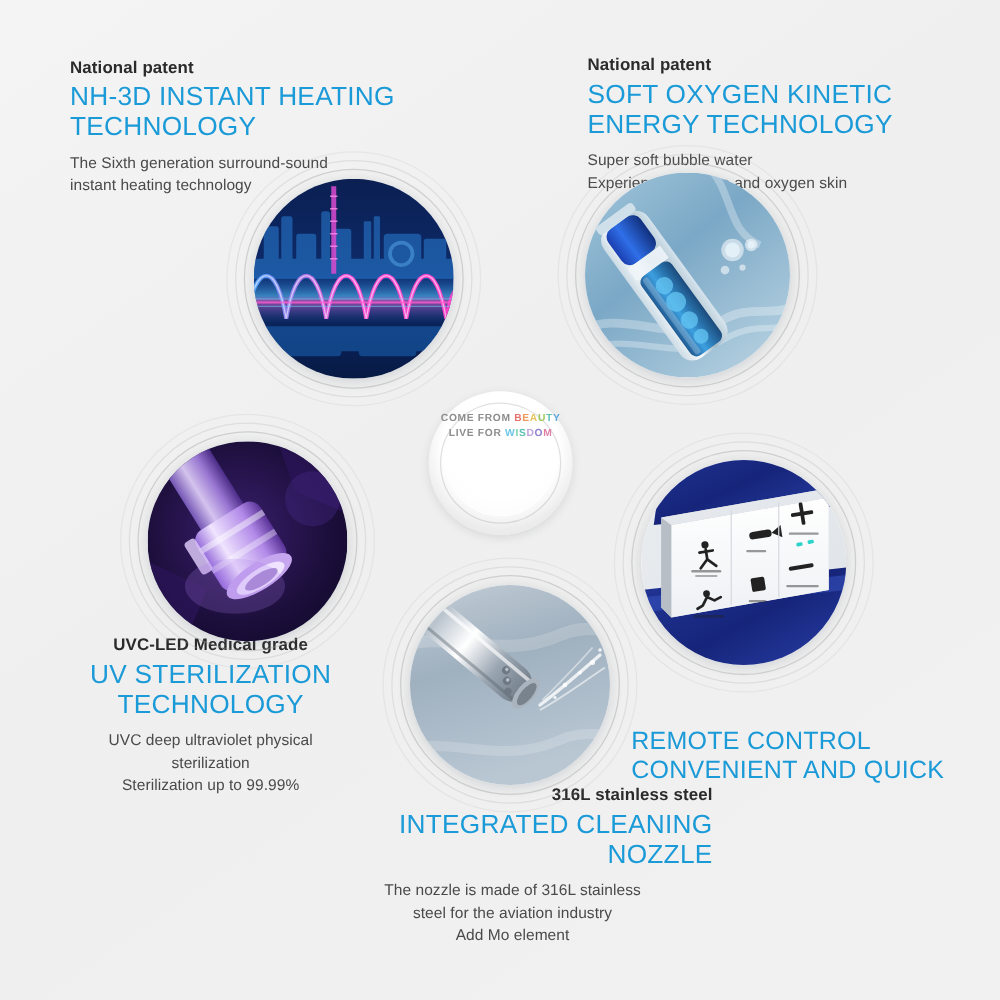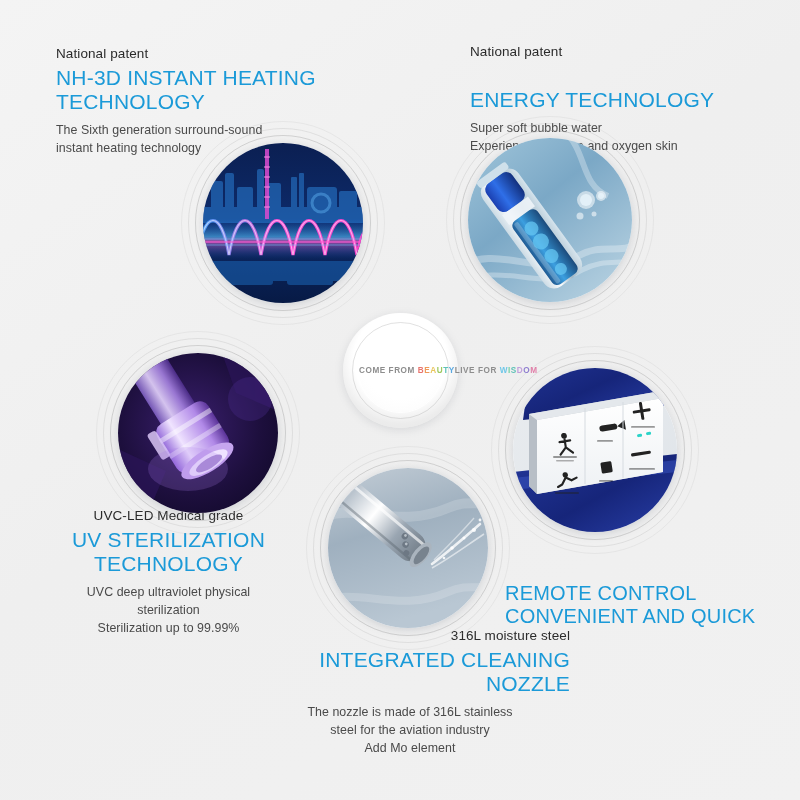--- a/index.html
+++ b/index.html
@@ -21,21 +21,21 @@
     inset: 0;
     width: 800px;
     height: 800px;
     background: linear-gradient(145deg, #f4f4f4 0%, #efefef 45%, #f1f1f1 100%);
   }
 
   
   .tblock { position: absolute; }
   .kicker {
     font-size: 13.5px;
-    font-weight: normal;
+    font-weight: bold;
     color: #2b2b2b;
     letter-spacing: 0.1px;
     line-height: 1.25;
     margin: 0 0 3px 0;
   }
   .headline {
     font-size: 21px;
     font-weight: normal;
     color: #1b9ad8;
     line-height: 1.13;
@@ -136,20 +136,21 @@
     border: 1px solid rgba(170,170,170,0.35);
   }
   .logo-ring-a { inset: 9px; }
   .logo-ring-b { inset: 15px; border-color: rgba(255,255,255,0.9); }
   .logo-inner {
     position: absolute;
     inset: 16px;
     border-radius: 50%;
     background: radial-gradient(circle at 50% 35%, #ffffff 60%, #fafafa 100%);
     display: flex;
+    flex-direction: column;
     align-items: center;
     justify-content: flex-start;
   }
   .logo-line {
     font-size: 8.2px;
     font-weight: bold;
     letter-spacing: 0.55px;
     line-height: 1.45;
     white-space: nowrap;
   }
@@ -172,21 +173,21 @@
     </h2>
     <p class="sub">
       <span>The Sixth generation surround-sound</span>
       <span>instant heating technology</span>
     </p>
   </div>
 
   <div class="tblock al" id="txt-oxygen">
     <p class="kicker">National patent</p>
     <h2 class="headline">
-      <br>
+      <span>SOFT OXYGEN KINETIC</span><br>
       <span>ENERGY TECHNOLOGY</span>
     </h2>
     <p class="sub">
       <span>Super soft bubble water</span>
       <span>Experience moisture and oxygen skin</span>
     </p>
   </div>
 
   <div class="tblock ar" id="txt-uv">
     <p class="kicker">UVC-LED Medical grade</p>
@@ -195,21 +196,21 @@
       <span>TECHNOLOGY</span>
     </h2>
     <p class="sub">
       <span>UVC deep ultraviolet physical</span>
       <span>sterilization</span>
       <span>Sterilization up to 99.99%</span>
     </p>
   </div>
 
   <div class="tblock" id="txt-nozzle">
-    <p class="kicker">316L moisture steel</p>
+    <p class="kicker">316L stainless steel</p>
     <h2 class="headline">
       <span>INTEGRATED CLEANING</span><br>
       <span>NOZZLE</span>
     </h2>
     <p class="sub">
       <span>The nozzle is made of 316L stainless</span>
       <span>steel for the aviation industry</span>
       <span>Add Mo element</span>
     </p>
   </div>

